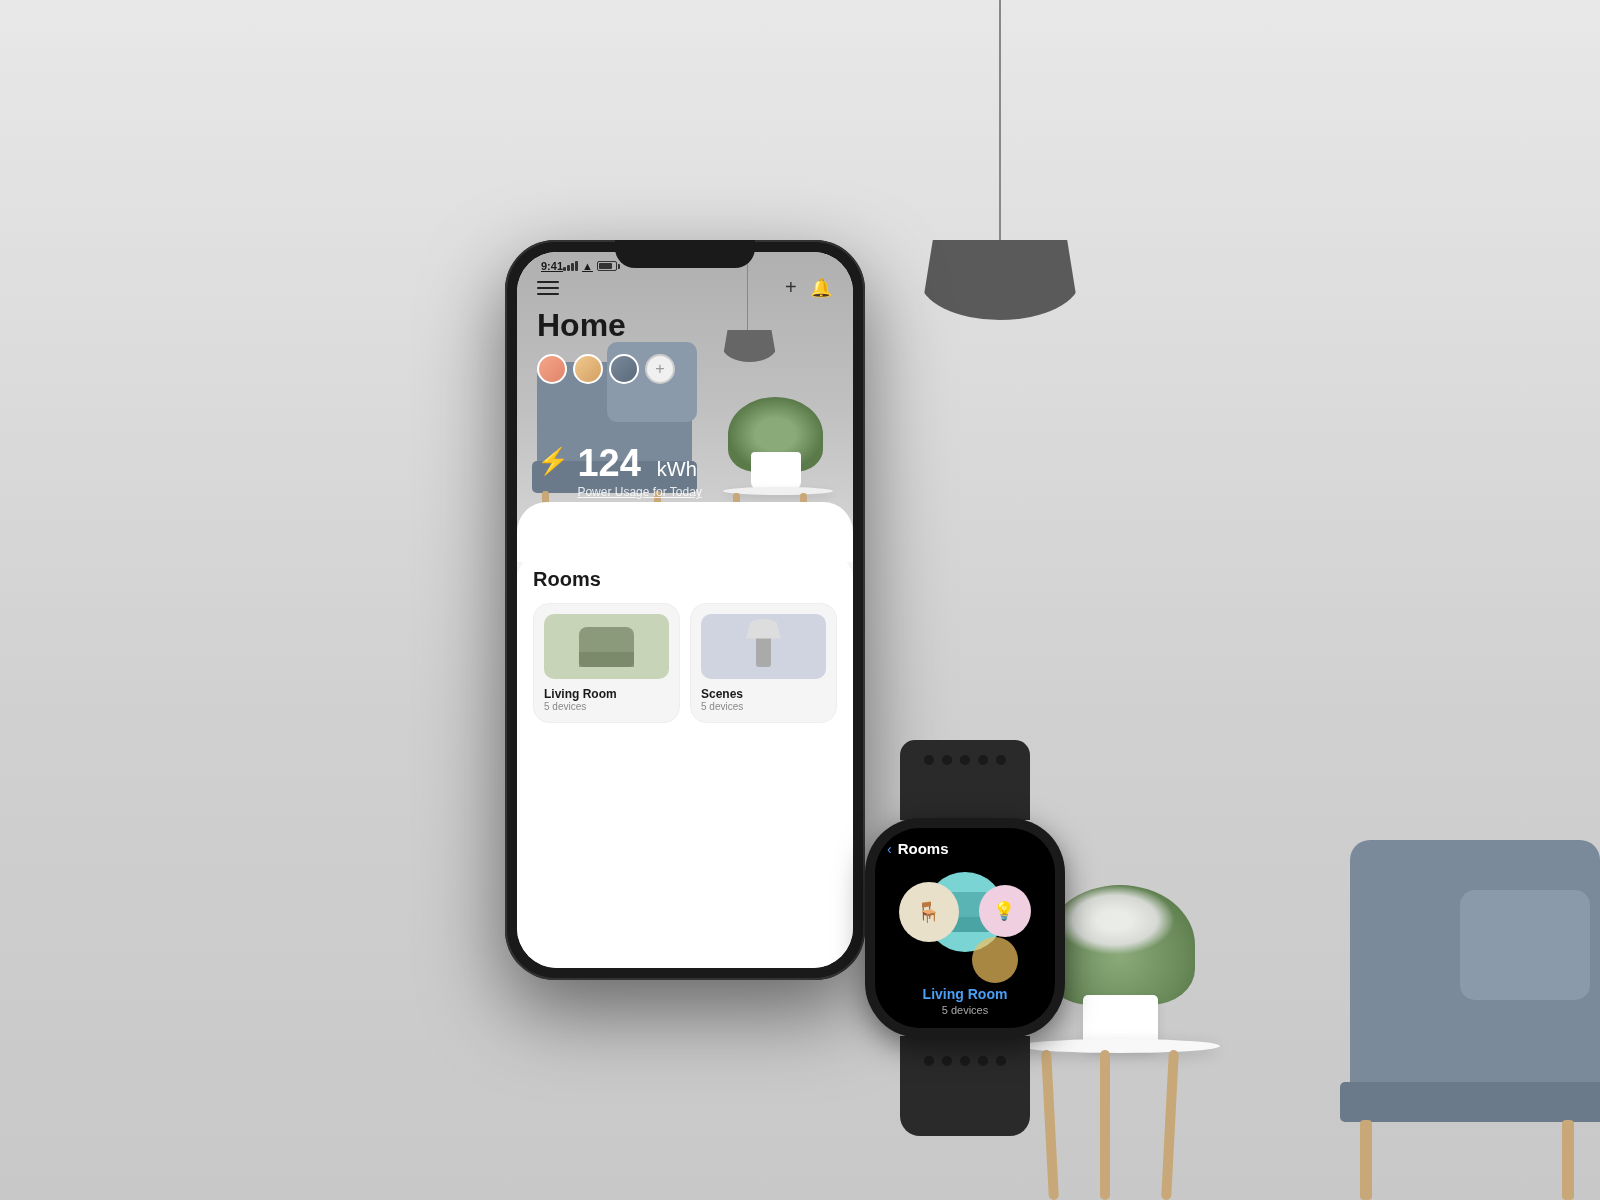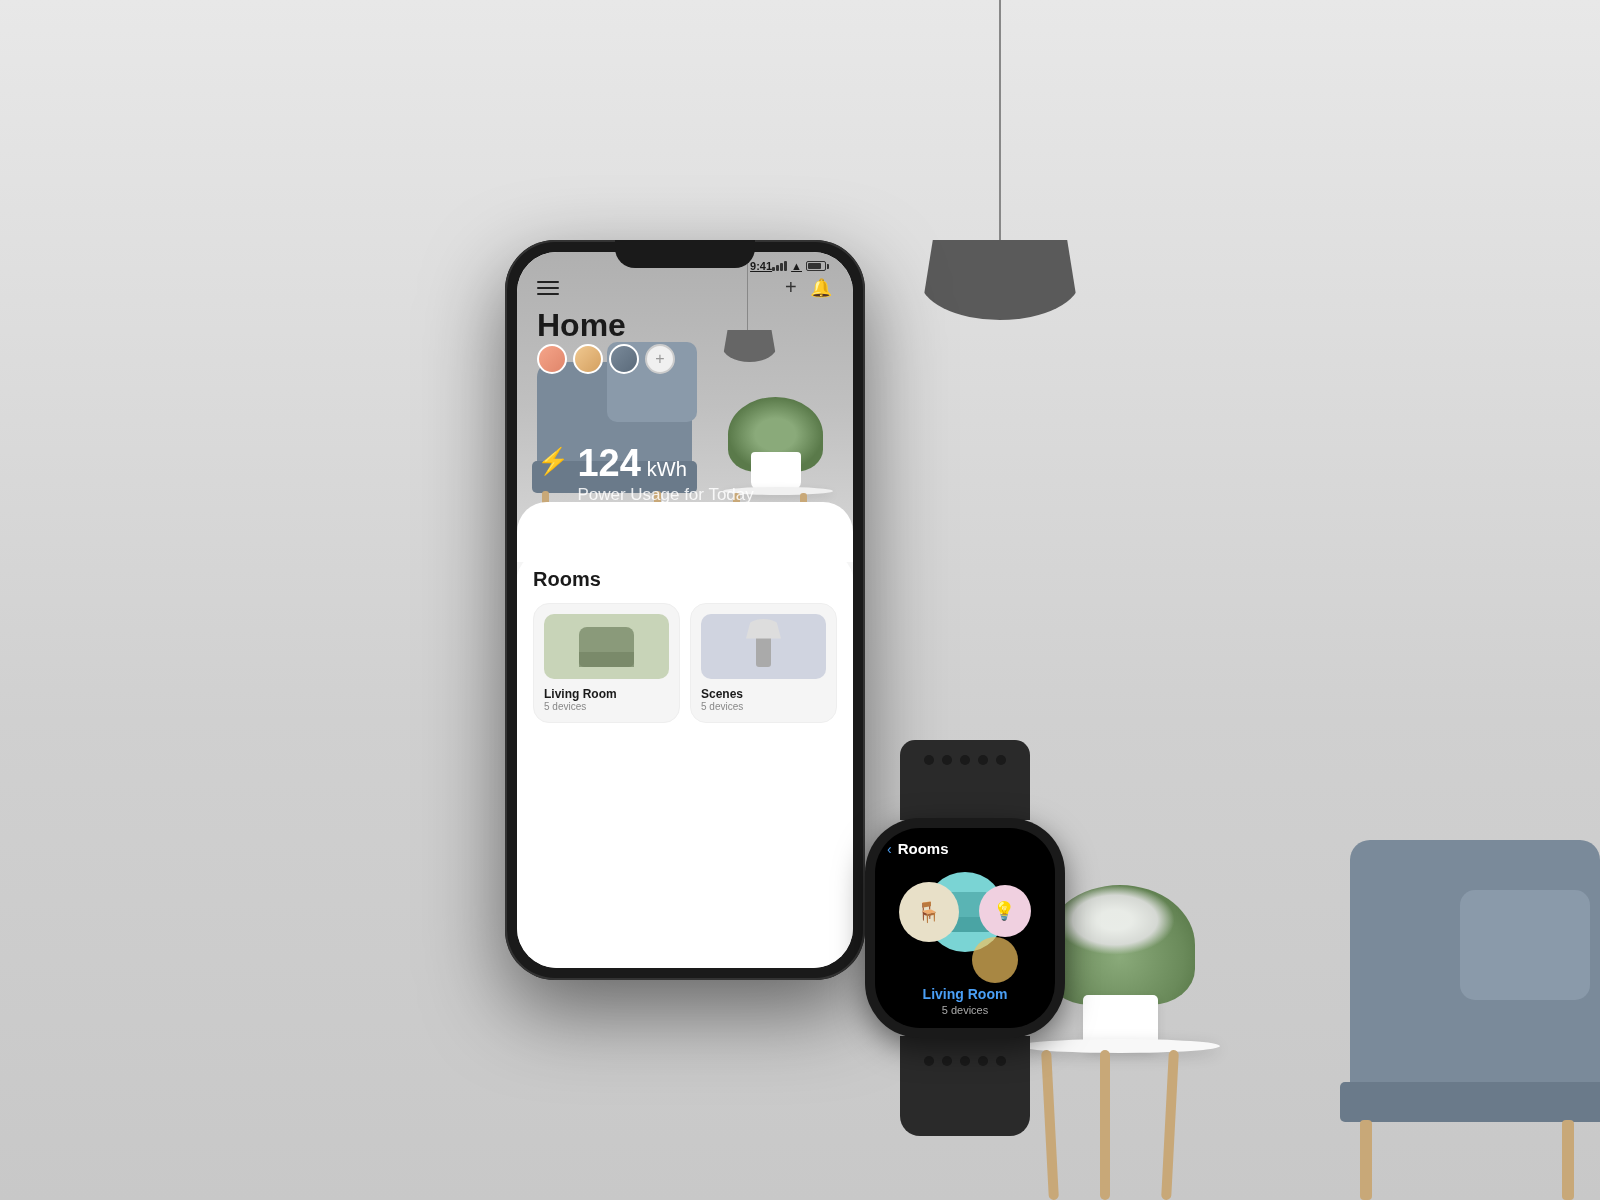--- a/index.html
+++ b/index.html
@@ -86,21 +86,21 @@
       width: 140px;
       height: 28px;
       background: #1a1a1a;
       border-radius: 0 0 20px 20px;
       z-index: 30;
     }
 
     
     .status-bar {
       display: flex;
-      justify-content: flex-end;
+      justify-content: flex-start;
       align-items: center;
       padding: 8px 24px 4px;
       font-size: 11px;
       font-weight: 600;
       color: #1a1a1a;
       text-decoration: underline;
     }
 
     .status-icons {
       display: flex;
@@ -145,20 +145,21 @@
 
     .icon-bell {
       font-size: 18px;
       color: #333;
     }
 
     .home-title {
       font-size: 32px;
       font-weight: 700;
       color: #1a1a1a;
+      margin-bottom: 10px;
     }
 
     .avatars {
       display: flex;
       gap: 6px;
       margin-bottom: 16px;
     }
 
     .avatar {
       width: 30px;
@@ -550,25 +551,25 @@
           <div class="avatar avatar-1"></div>
           <div class="avatar avatar-2"></div>
           <div class="avatar avatar-3"></div>
           <div class="avatar-add">+</div>
         </div>
       </div>
 
       <div style="position:absolute;top:190px;left:20px;z-index:41;display:flex;align-items:flex-start;gap:8px;">
         <span style="font-size:26px;color:white;margin-top:4px;">⚡</span>
         <div>
-          <div style="display:flex;align-items:baseline;gap:6px;">
+          <div style="display:flex;align-items:baseline;gap:16px;">
             <span style="font-size:38px;font-weight:700;color:white;">124</span>
             <span style="font-size:20px;color:white;">kWh</span>
           </div>
-          <div style="font-size:17px;color:rgba(255,255,255,0.85);">Power Usage for Today</div>
+          <div style="font-size:12px;color:rgba(255,255,255,0.85);text-decoration:underline;">Power Usage for Today</div>
         </div>
       </div>
 
       <div style="position:absolute;top:300px;left:0;right:0;bottom:0;background:white;border-radius:28px 28px 0 0;padding:16px 16px 0;overflow:hidden;">
 
         <div class="rooms-section" style="padding:0 0 0 0;">
           <div class="section-title">Rooms</div>
           <div class="rooms-grid">
 
             <div class="room-card">

